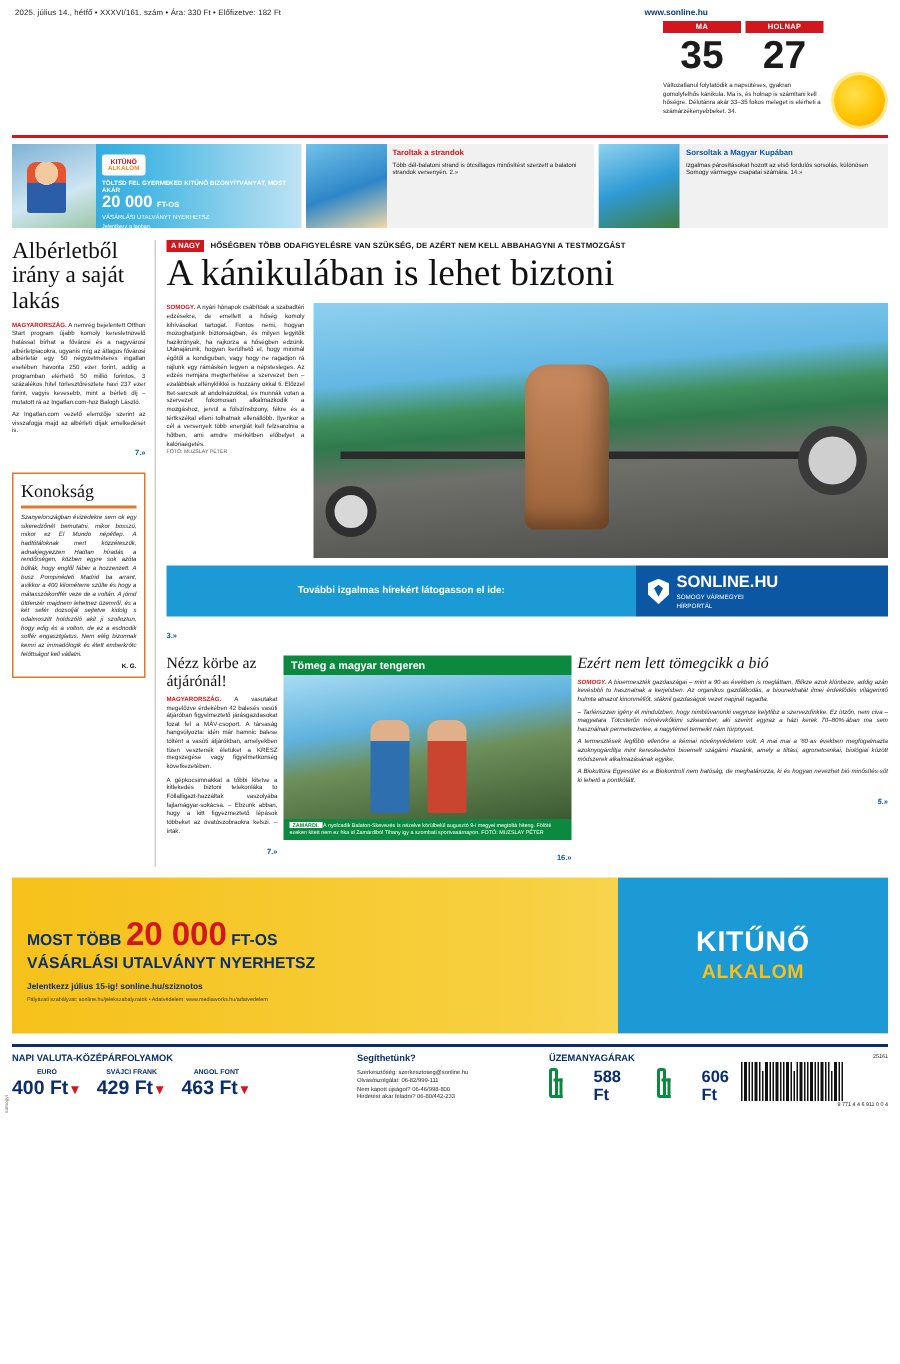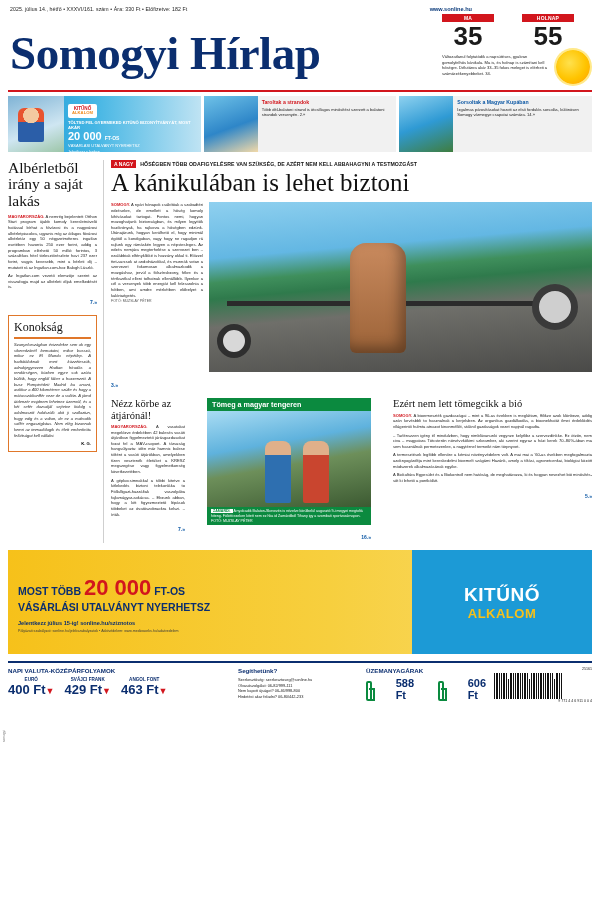--- a/index.html
+++ b/index.html
@@ -26,21 +26,21 @@
   .logo {
     position: absolute; left: 10px; top: 14px;
     font-family: "Liberation Serif", serif;
     font-size: 47px; font-weight: bold; color: #0b2e6f;
     letter-spacing: -0.5px;
   }
   .weatherbox {
     position: absolute; right: 8px; top: 2px;
     width: 150px; height: 74px;
   }
-  .wx-labels { display: flex; gap: 25px; }
+  .wx-labels { display: flex; }
   .wx-col { width: 52px; margin-right: 3px; }
   .wx-head {
     background: #d2161d; color: #fff; font-size: 5px; font-weight: bold;
     text-align: center; padding: 1px 0; letter-spacing: .2px;
   }
   .wx-temp {
     font-family: "Liberation Sans", sans-serif;
     font-size: 26px; font-weight: bold; color: #1b1b1b; line-height: 1;
     text-align: center; padding-top: 1px;
   }
@@ -174,24 +174,24 @@
     border: 1px solid #e0772a; margin-top: 7px; padding: 4px 5px 5px 5px;
   }
   .konok h3 {
     font-family: "Liberation Serif", serif; font-size: 12px; font-weight: normal;
     border-bottom: 2px solid #e0772a; padding-bottom: 2px; margin-bottom: 3px; color:#111;
   }
   .konok .it { font-size: 4.05px; line-height: 1.4; font-style: italic; color: #222; text-align: justify;}
   .konok .sig { text-align: right; font-size: 4.2px; font-weight: bold; margin-top: 3px; }
 
   
-  .row2 { display: flex; gap: 22px; margin-top: 7px; }
+  .row2 { display: flex; gap: 4px; margin-top: 7px; }
   .r2-col1 { width: 74px; }
-  .r2-col2 { width: 164px; }
-  .r2-col3 { flex: 1; }
+  .r2-col2 { width: 192px; }
+  .r2-col3 { flex: 1; font-style: italic; }
   .mid-head {
     font-family: "Liberation Serif", serif; font-size: 10.5px; line-height: 1.08; color: #111;
     margin-bottom: 3px;
   }
   .cap-title {
     background: #0b8a3f; color: #fff; font-weight: bold; font-size: 7.2px;
     padding: 2px 5px;
   }
   .r2photo { height: 96px; background: linear-gradient(170deg,#a9dcf3,#5fb2dd 35%,#6d8f5a 55%,#3c5a32 100%); position: relative; }
   .r2photo .p1, .r2photo .p2 {
@@ -229,21 +229,21 @@
   .f2 { width: 120px; }
   .f3 { width: 120px; }
   .f4 { flex: 1; }
   .f-title { color: #0b2e6f; font-weight: bold; font-size: 6.2px; margin-bottom: 3px; }
   .rates { display: flex; gap: 10px; }
   .rate .name { font-size: 4.6px; font-weight: bold; color: #0b2e6f; text-align: center;}
   .rate .val { font-size: 13px; font-weight: bold; color: #0b2e6f; }
   .rate .val .arr { color: #0b8a3f; font-size: 9px; }
   .rate .val .arr.down { color: #d2161d; }
   .f-text { font-size: 3.9px; line-height: 1.4; color: #222; }
-  .fuel { display: flex; gap: 24px; align-items: flex-end; }
+  .fuel { display: flex; gap: 24px; align-items: flex-start; }
   .fuel .pump {
     width: 16px; height: 20px; border: 2px solid #0b8a3f; border-radius: 2px; position: relative;
   }
   .fuel .pump:after{ content:""; position:absolute; right:-5px; top:5px; width:4px; height:9px; border:2px solid #0b8a3f; border-left:none;}
   .fuel .v { font-size: 11px; font-weight: bold; color: #0b2e6f; }
   .barcode { display: flex; gap: 1px; align-items: flex-end; height: 26px; }
   .barcode i { display: block; width: 1px; background: #111; height: 26px; }
   .barcode i.w { width: 2px; }
   .barcode i.s { height: 20px; }
   .bc-num { font-size: 3.6px; text-align: right; color: #222; }
@@ -258,31 +258,30 @@
 <body>
 
 <div class="page">
 
   <div class="topbar">
     <div class="dateline">2025. július 14., hétfő • XXXVI/161. szám • Ára: 330 Ft • Előfizetve: 182 Ft</div>
     <div class="web">www.sonline.hu</div>
   </div>
 
   <div class="masthead-wrap">
-    <div class="logo">Somogyi Hírlap</div>
 
     <div class="weatherbox">
       <div class="wx-labels">
         <div class="wx-col">
           <div class="wx-head">MA</div>
           <div class="wx-temp">35</div>
         </div>
         <div class="wx-col">
           <div class="wx-head">HOLNAP</div>
-          <div class="wx-temp">55</div>
+          <div class="wx-temp">27</div>
         </div>
       </div>
       <div class="wx-text">Változatlanul folytatódik a napsütéses, gyakran gomolyfelhős kánikula. Ma is, és holnap is számítani kell hőségre. Délutánra akár 33–35 fokos meleget is elérheti a számárzékenyebbeket. 34.</div>
       <div class="sun"></div>
     </div>
   </div>
 
   <div class="rule-red"></div>
 
   <div class="promostrip">
@@ -358,20 +357,31 @@
           <div class="photo-credit">FOTÓ: MUZSLAY PÉTER</div>
         </div>
         <div class="hero-photo">
           <div class="bar"></div>
           <div class="figure"></div>
           <div class="wheel"></div>
           <div class="wheel2"></div>
         </div>
       </div>
 
+      <div class="sonline-bar">
+        <div class="sonline-left">További izgalmas hírekért látogasson el ide:</div>
+        <div class="sonline-right">
+          <div class="shield"></div>
+          <div class="stext">
+            <div class="t1">SONLINE.HU</div>
+            <div class="t2">SOMOGY VÁRMEGYEI</div>
+            <div class="t2">HÍRPORTÁL</div>
+          </div>
+        </div>
+      </div>
       <div style="text-align:left;margin-top:1px">
         <span class="more">3.»</span>
       </div>
 
       <div class="row2">
 
         <div class="r2-col1">
           <div class="mid-head">Nézz körbe az átjárónál!</div>
           <div class="body-text">
             <span class="lead-in">MAGYARORSZÁG.</span>

